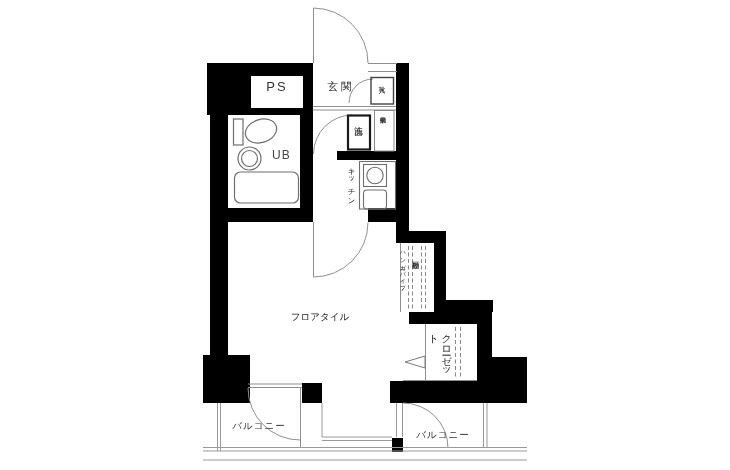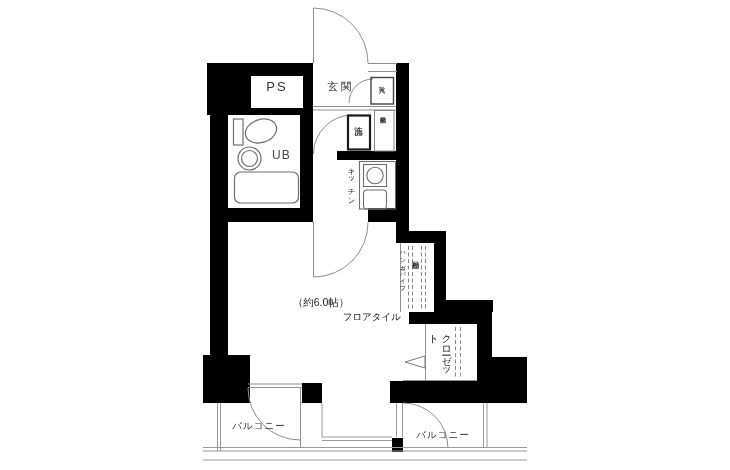--- a/index.html
+++ b/index.html
@@ -13,21 +13,21 @@
   .v{writing-mode:vertical-rl;text-orientation:mixed;}
   .ps{left:251px;top:79px;width:52px;font-size:13px;letter-spacing:2px;color:#333;}
   .genkan{left:312px;top:80px;width:58px;font-size:10.5px;letter-spacing:3px;text-align:center;}
   .shoe{left:377px;top:81px;font-size:6.5px;letter-spacing:1px;}
   .washb{left:353px;top:120px;font-size:8.5px;letter-spacing:1px;}
   .upst{left:378px;top:112px;font-size:6px;}
   .kitch{left:346px;top:163px;font-size:7.5px;letter-spacing:1px;}
   .ub{left:272px;top:148px;font-size:12px;letter-spacing:1px;color:#444;text-align:center;}
   .rname{left:259px;top:264px;width:124px;font-size:23px;letter-spacing:3px;color:#1c1c1c;}
   .rsize{left:259px;top:296px;width:124px;font-size:10.5px;}
-  .rfloor{left:277px;top:311px;width:124px;font-size:9.5px;text-align:right;}
+  .rfloor{left:258px;top:311px;width:124px;font-size:9.5px;}
   .hanger{left:398px;top:247px;font-size:5.8px;}
   .shelf{left:410px;top:256px;font-size:7px;}
   .closet{left:425px;top:327px;width:28px;height:54px;font-size:10px;line-height:13px;}
   .balcl{left:216px;top:420px;width:86px;font-size:9.5px;letter-spacing:1px;color:#333;}
   .balcr{left:402px;top:429px;width:82px;font-size:9.5px;letter-spacing:1px;color:#333;}
 </style>
 </head>
 <body>
 
 <div id="canvas">
@@ -117,20 +117,19 @@
     <polygon points="425,356 425,368 405,362" fill="#ffffff" stroke="#7a7a7a" stroke-width="1"></polygon>
   </svg>
 
   <div class="lbl ps c">PS</div>
   <div class="lbl genkan c">玄関</div>
   <div class="lbl shoe v">靴入</div>
   <div class="lbl washb v">洗面</div>
   <div class="lbl upst v">上部収納</div>
   <div class="lbl kitch v">キッチン</div>
   <div class="lbl ub">UB</div>
-  <div class="lbl rsize c">（約6.0帖）</div>
   <div class="lbl rfloor c">フロアタイル</div>
   <div class="lbl hanger v">ハンガーパイプ</div>
   <div class="lbl shelf v">可動棚</div>
   <div class="lbl closet v" style="white-space:normal;">クローゼット</div>
   <div class="lbl balcl c">バルコニー</div>
   <div class="lbl balcr c">バルコニー</div>
 </div>
 
 </body></html>

